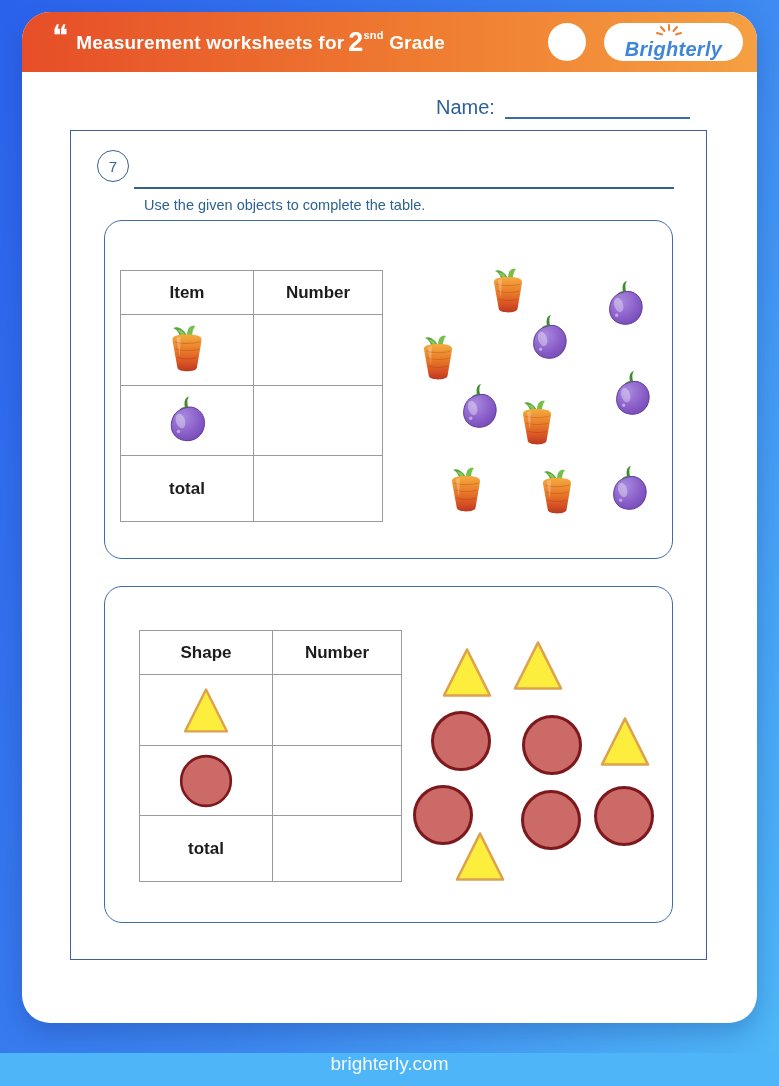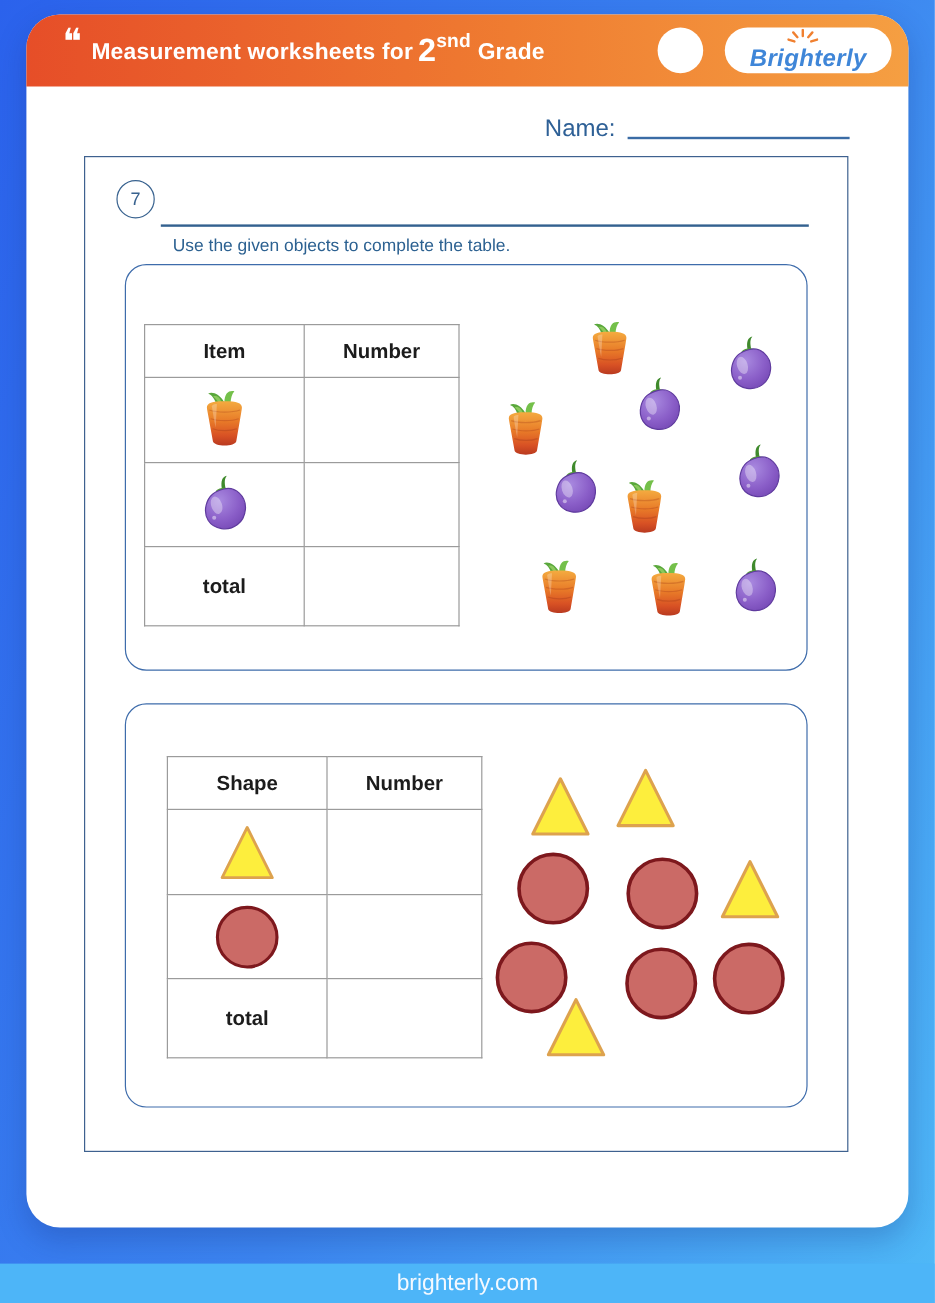--- a/index.html
+++ b/index.html
@@ -19,31 +19,31 @@
   }
   .header {
     position:absolute; left:0; top:0; width:735px; height:60px;
     border-radius:28px 28px 0 0;
     background:linear-gradient(90deg,#e64e28 0%,#ef7c31 55%,#f59f42 100%);
     display:flex; align-items:center; padding:0 14px 0 30px;
   }
   .quote { color:#fff; font-size:30px; line-height:1; margin:-12px 8px 0 0; font-family:"DejaVu Sans",sans-serif; }
   .title { color:#fff; font-size:19px; font-weight:bold; letter-spacing:.2px; white-space:nowrap; }
   .title .big2 { font-size:27px; vertical-align:-2px; padding-left:4px; }
-  .title .ord { font-size:16px; vertical-align:10px; }
+  .title .ord { font-size:11px; vertical-align:10px; }
   .hspacer { flex:1; }
   .avatar { width:38px; height:38px; border-radius:50%; background:#fff; margin-right:18px; flex:none; }
   .logo-pill {
     position:relative; width:139px; height:38px; background:#fff; border-radius:19px;
     display:flex; align-items:center; justify-content:center; flex:none;
   }
   .logo-text { color:#3f86d8; font-size:20px; font-weight:bold; font-style:italic; letter-spacing:.3px; margin-top:15px; }
   .logo-sun { position:absolute; left:52px; top:1px; }
   
-  .name-row { position:absolute; left:432px; top:84px; display:flex; }
+  .name-row { position:absolute; left:414px; top:84px; display:flex; align-items:flex-end; }
   .name-label { color:#2e6096; font-size:20px; margin-right:10px; }
   .name-blank { width:185px; height:20px; border-bottom:2px solid #3a6ca5; }
   
   .section {
     position:absolute; left:48px; top:118px; width:637px; height:830px;
     border:1px solid #3e618f; background:#fff;
   }
   .num-circle {
     position:absolute; left:26px; top:19px; width:32px; height:32px; border-radius:50%;
     border:1.5px solid #38628f; color:#38628f; font-size:15px;
@@ -78,21 +78,21 @@
   
   .scatter-field { position:absolute; inset:0; }
   .scatter-item { position:absolute; transform:translate(-50%,-50%); }
   .scatter-item.carrot svg   { width:44px; height:48px; }
   .scatter-item.eggplant svg { width:47px; height:49px; }
   .scatter-item.triangle svg { width:52px; height:55px; }
   .scatter-item.circle svg   { width:62px; height:62px; }
   
   .footer {
     position:absolute; left:0; top:1053px; width:779px; height:33px;
-    background:#4db5f8; display:flex; align-items:center; justify-content:center;
+    background:#4db5f8; display:flex; align-items:flex-start; justify-content:center;
   }
   .footer-text { color:#f4f9ff; font-size:19px; }
 </style>
 </head>
 <body>
 
 <div class="card">
 
   <div class="header">
     <span class="quote">❝</span>

